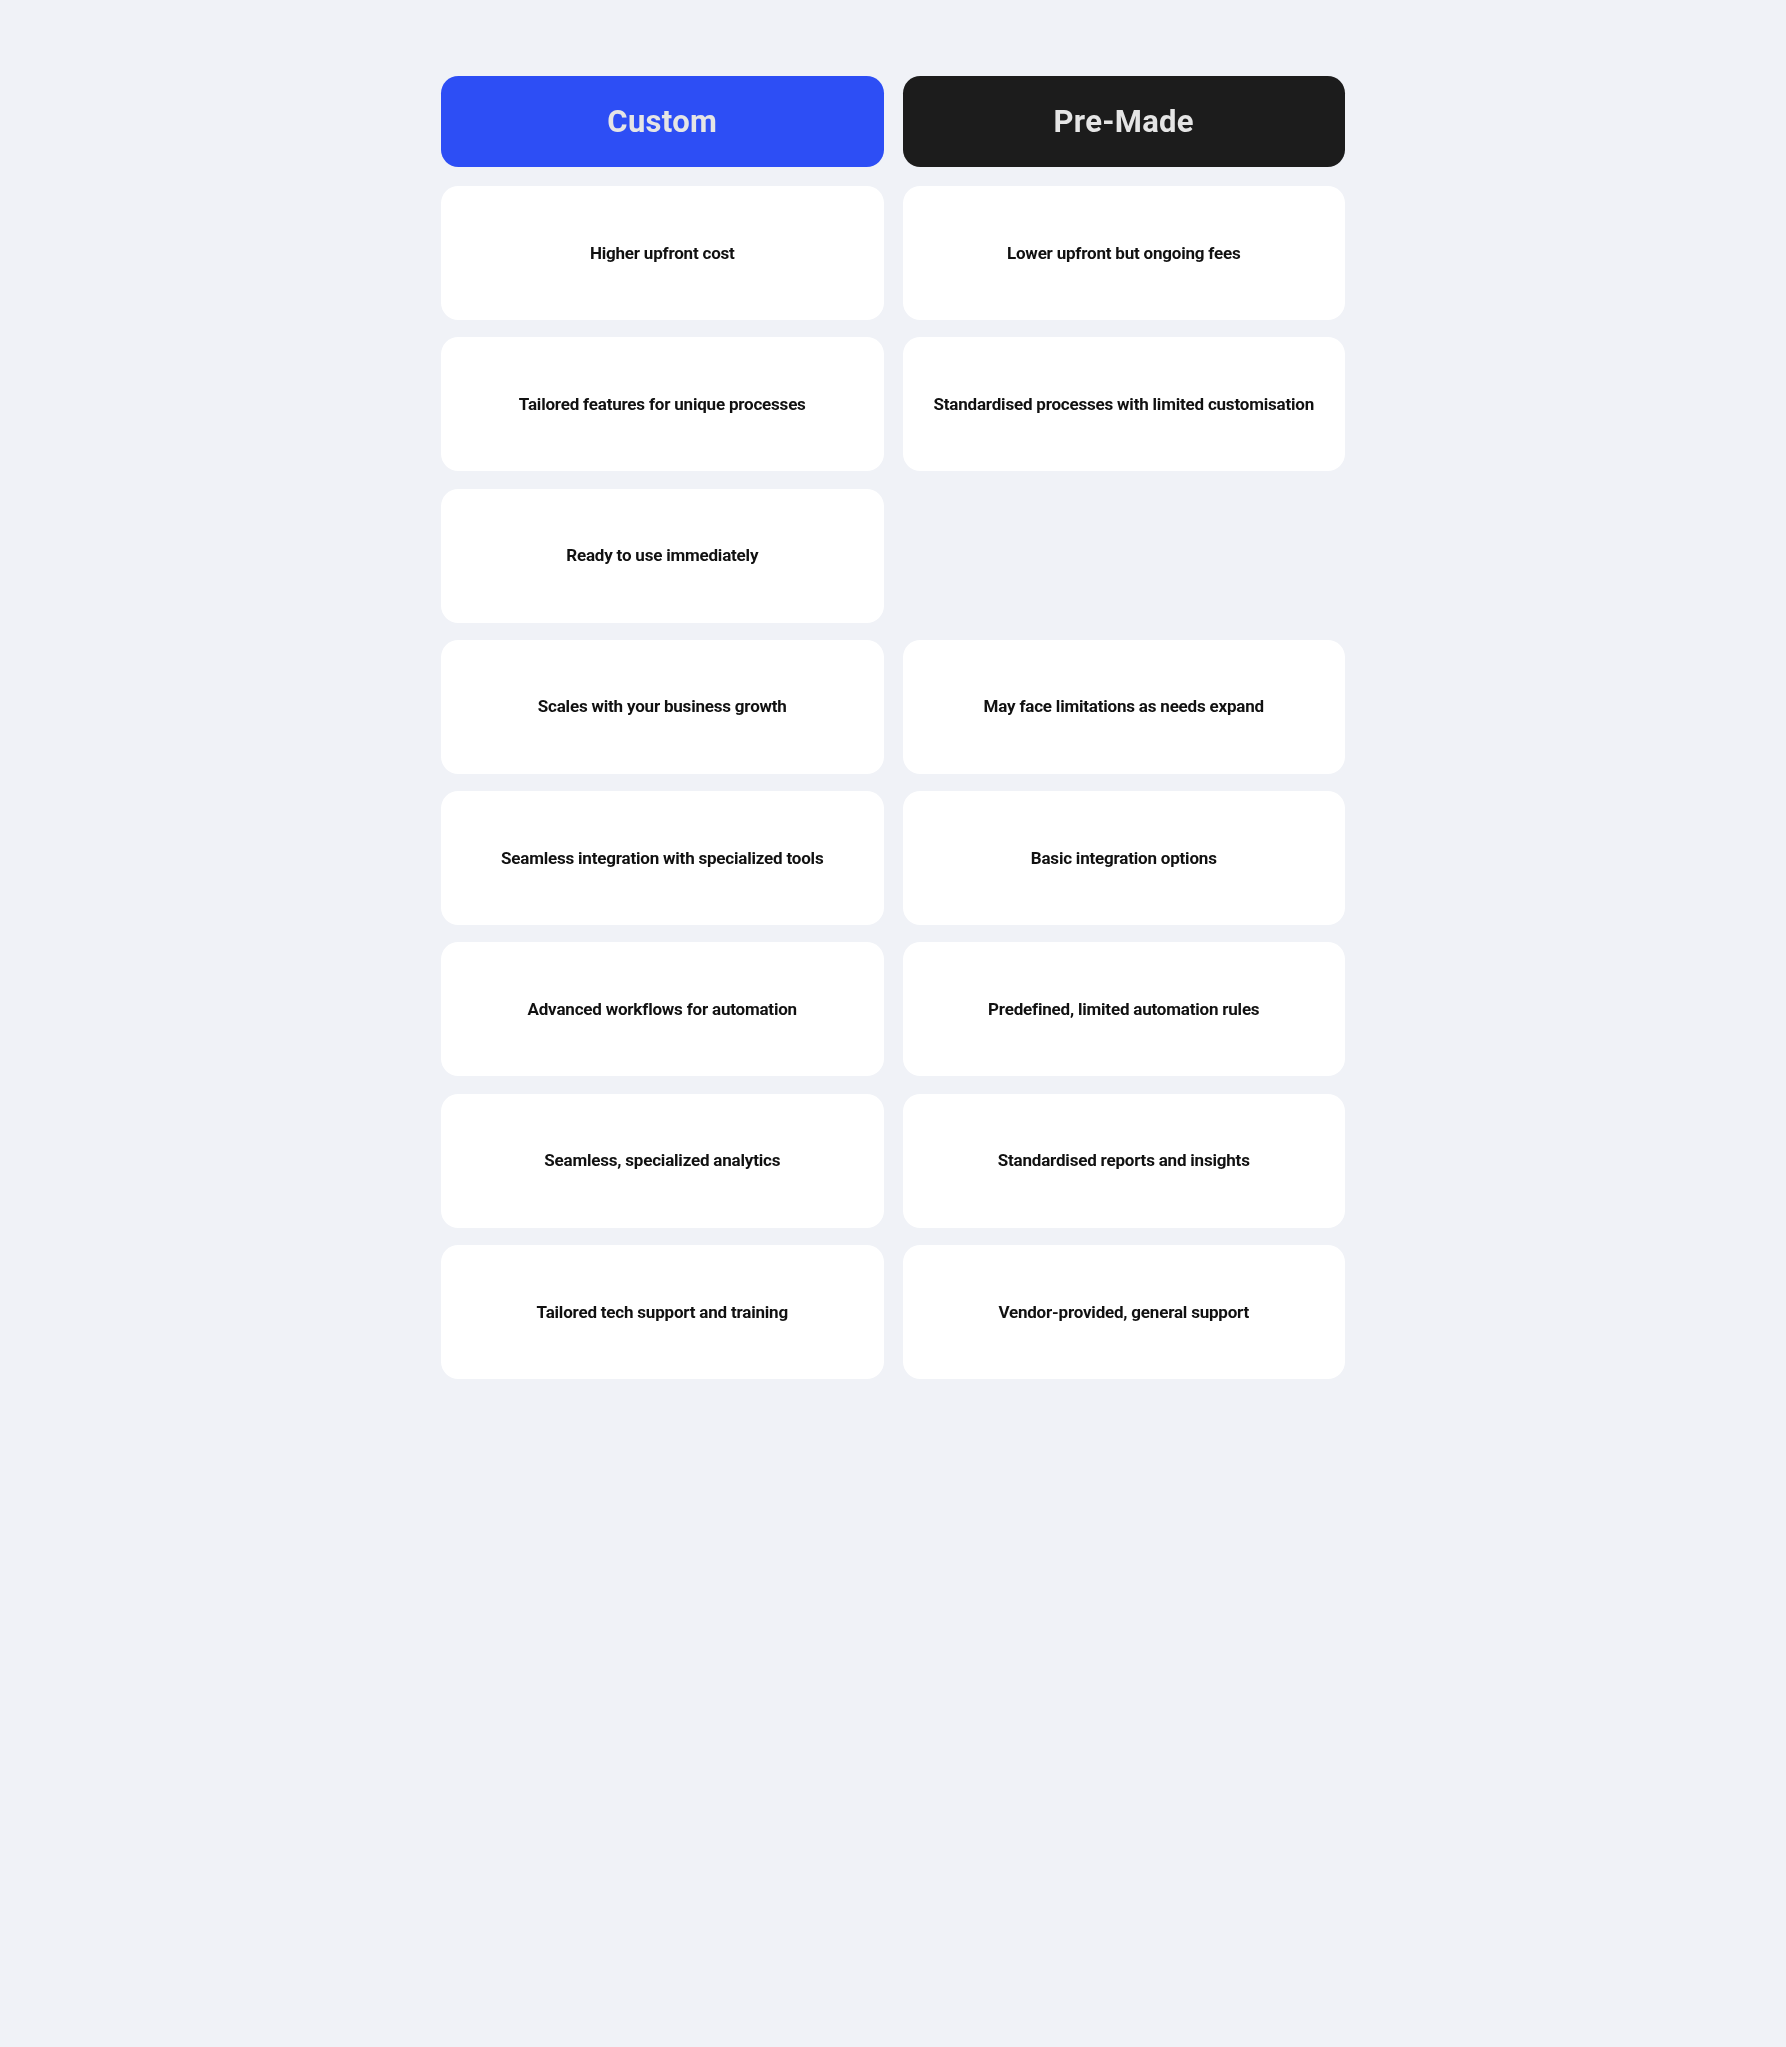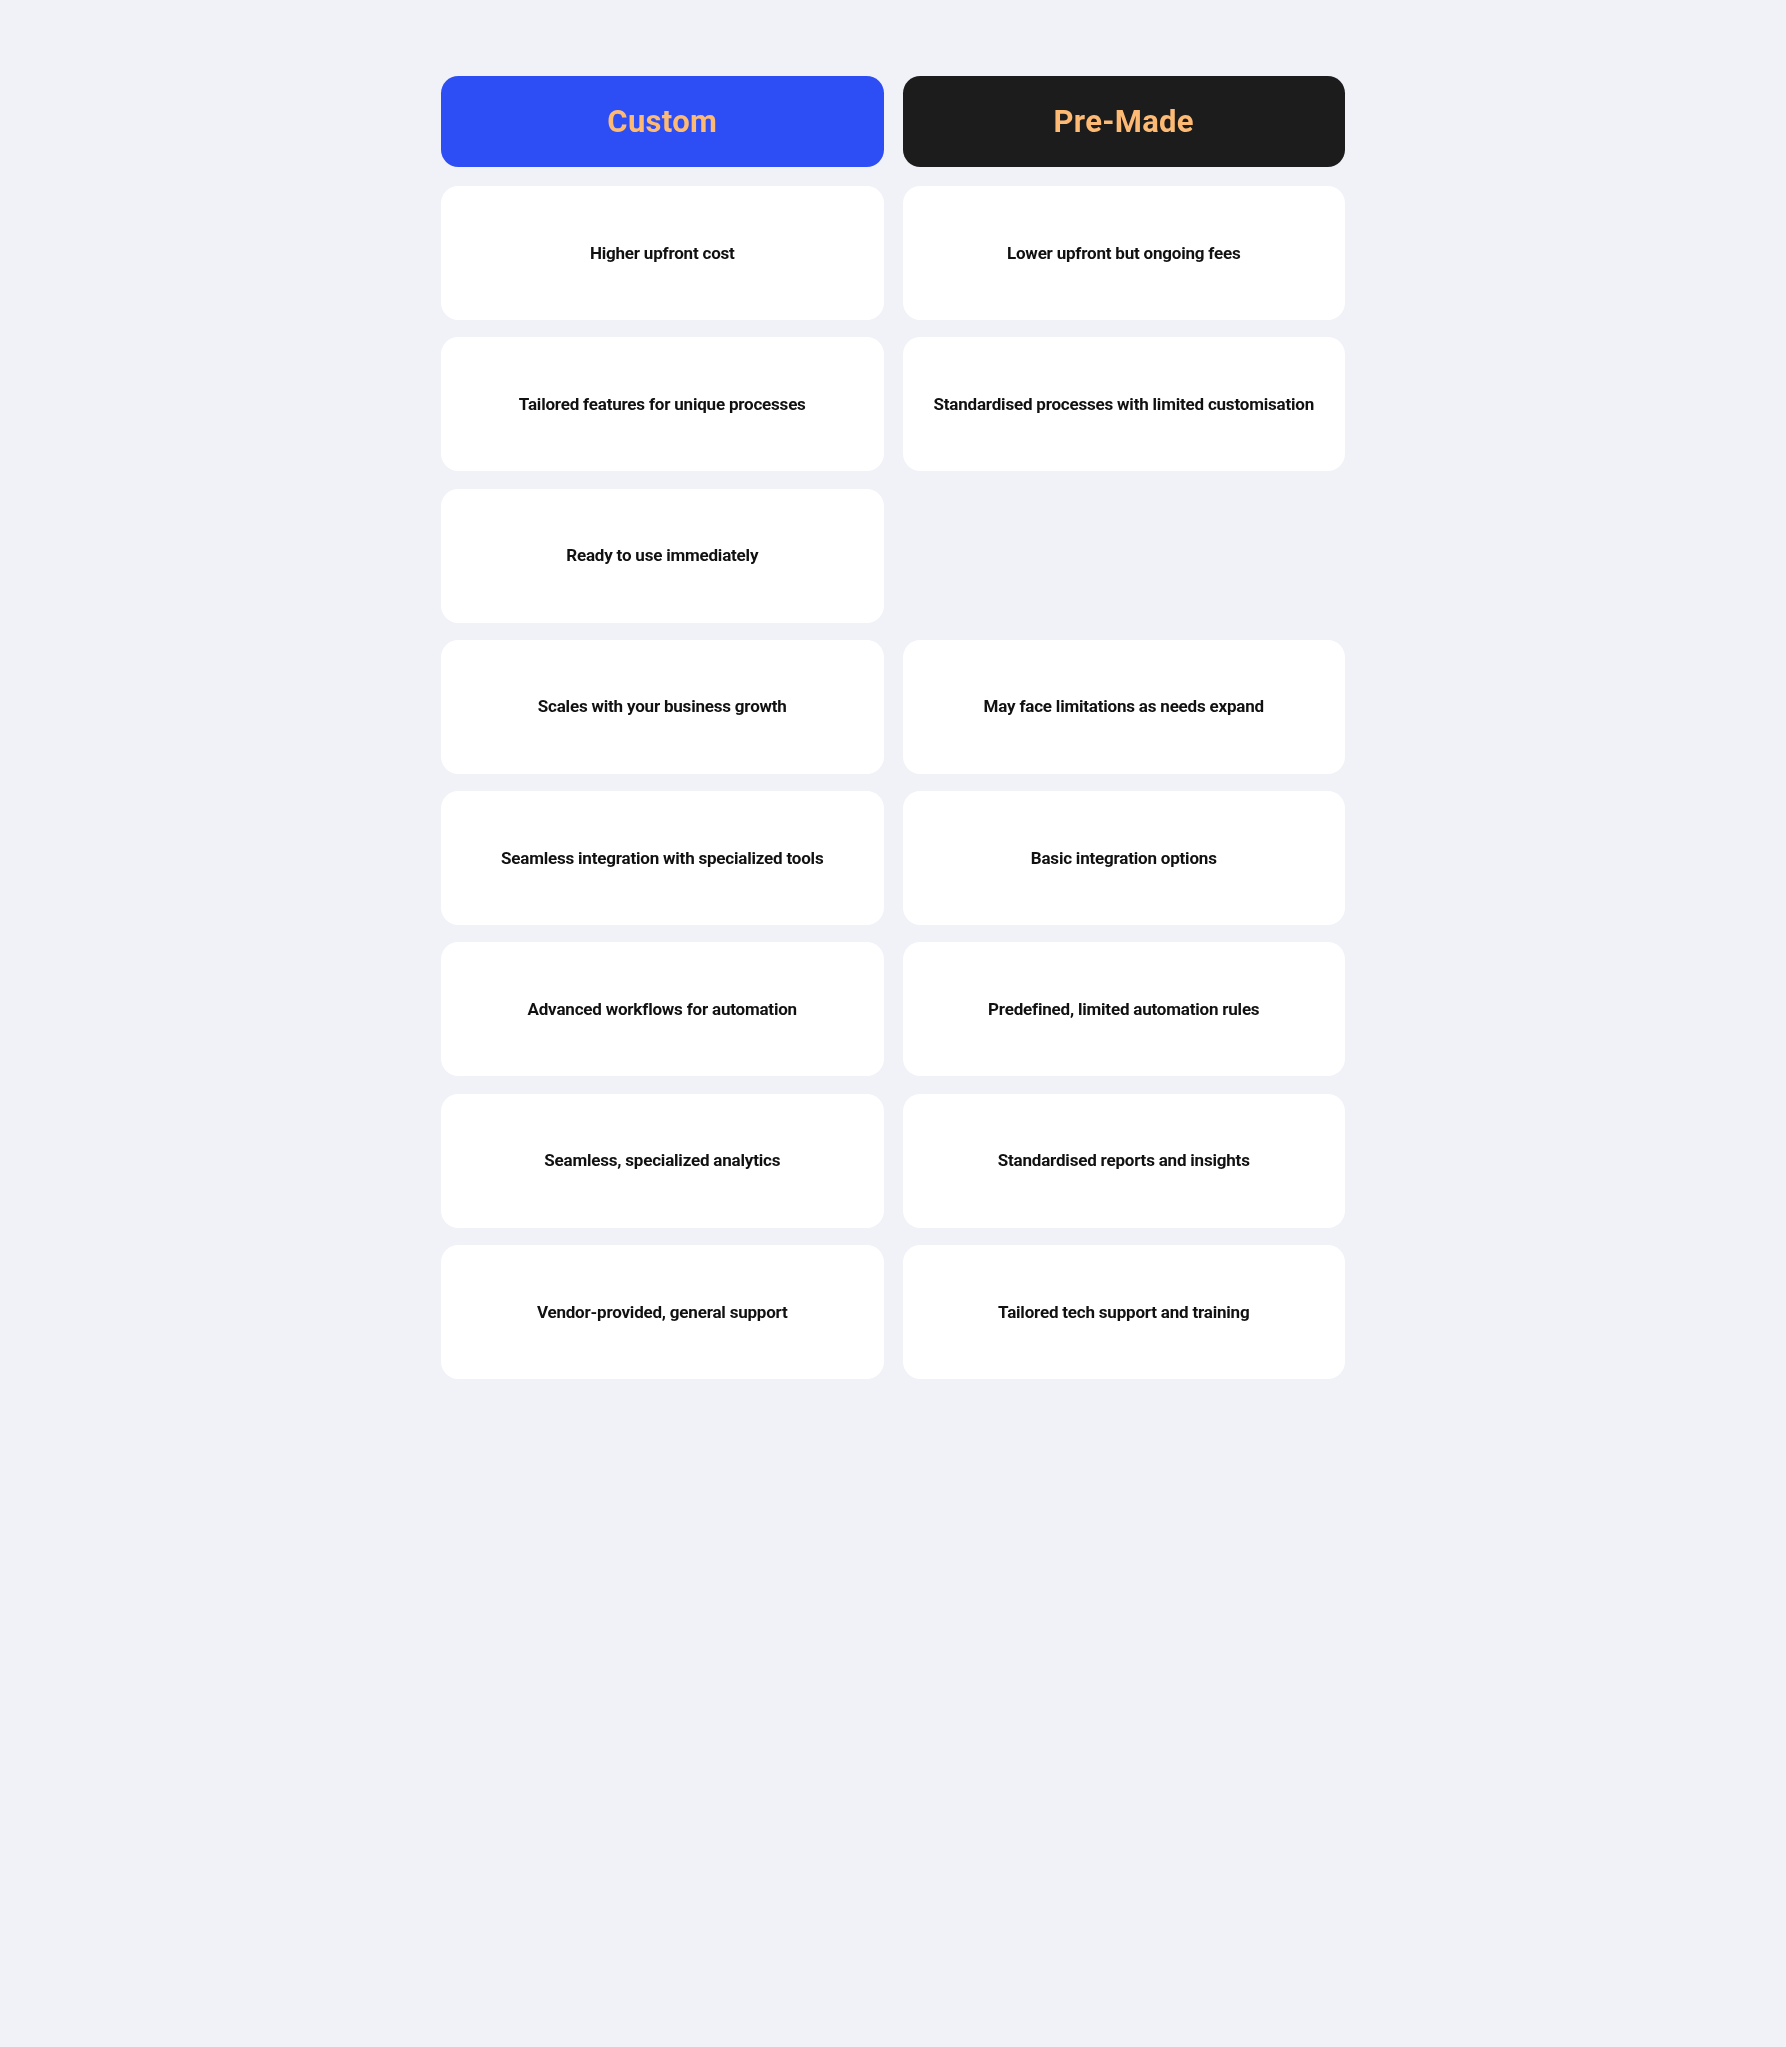--- a/index.html
+++ b/index.html
@@ -43,21 +43,21 @@
       background: #2d4ef5;
     }
 
     .header-cell.premade {
       background: #1c1c1c;
     }
 
     .header-cell span {
       font-size: 31px;
       font-weight: 700;
-      color: #fdba74;
+      color: #e5e5e5;
       letter-spacing: 0.3px;
     }
 
     .comparison-grid {
       display: flex;
       flex-direction: column;
       gap: 17.3px;
     }
 
     .comparison-row {
@@ -147,21 +147,21 @@
       <div class="comparison-row">
         <div class="cell">
           <span>Seamless, specialized analytics</span>
         </div>
         <div class="cell">
           <span>Standardised reports and insights</span>
         </div>
       </div>
       <div class="comparison-row">
         <div class="cell">
-          <span>Vendor-provided, general support</span>
+          <span>Tailored tech support and training</span>
         </div>
         <div class="cell">
-          <span>Tailored tech support and training</span>
+          <span>Vendor-provided, general support</span>
         </div>
       </div>
     </div>
 </div>
 
 
 </body></html>

